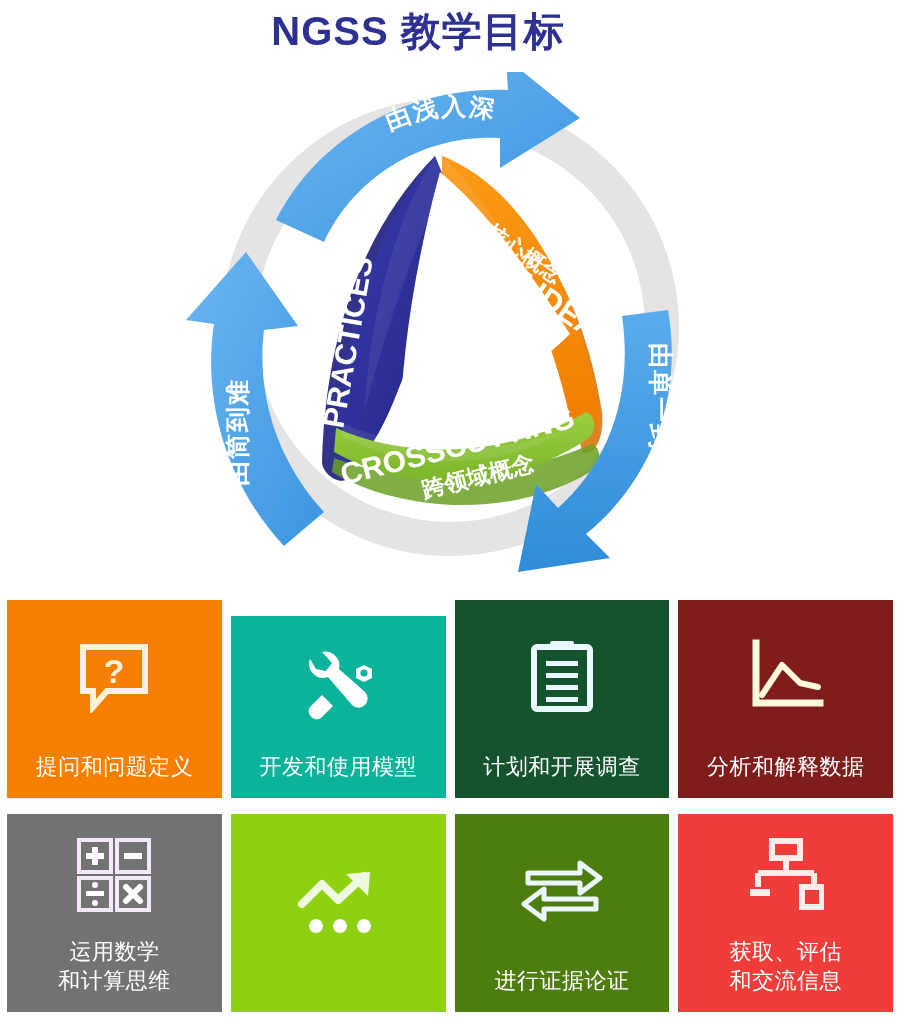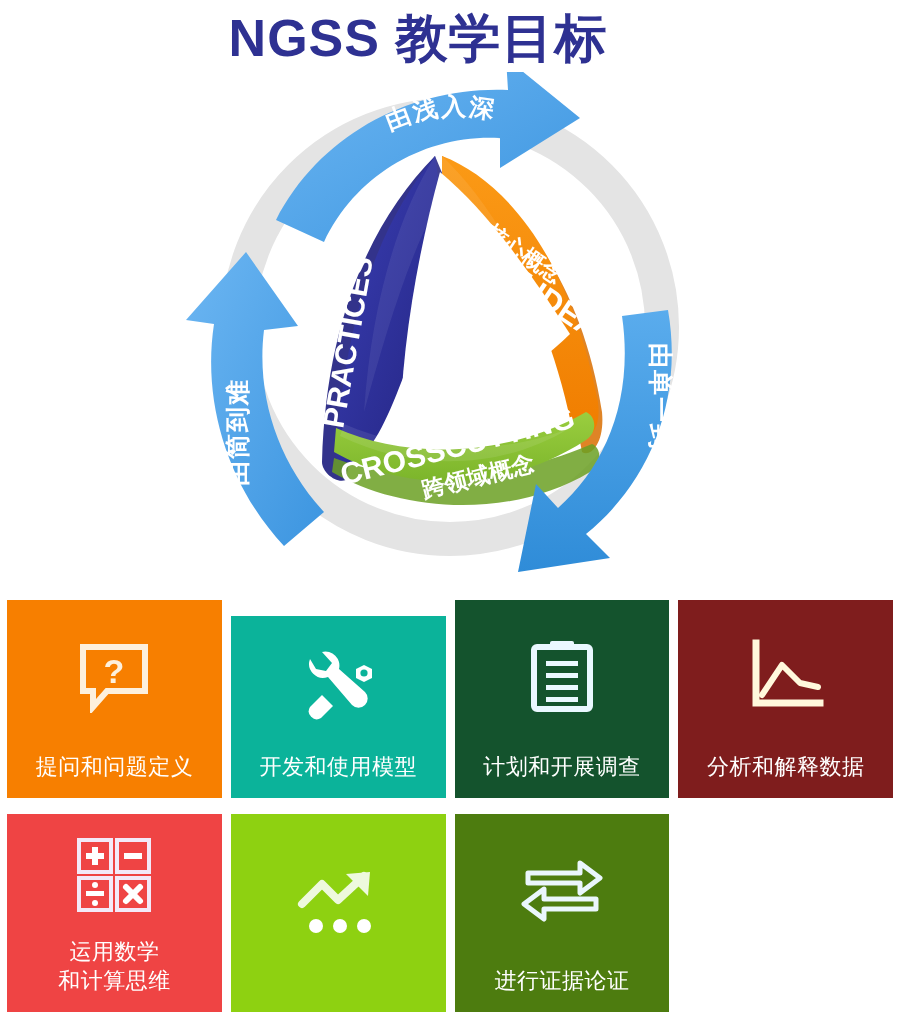--- a/index.html
+++ b/index.html
@@ -7,21 +7,21 @@
     width:900px;height:1023px;
     background:#ffffff;
     font-family:"Liberation Sans","DejaVu Sans",sans-serif;
     overflow:hidden;
     position:relative;
   }
   
   .title{
     position:absolute;left:0;top:4px;width:836px;
     text-align:center;
-    font-size:52px;font-weight:bold;
+    font-size:40px;font-weight:bold;
     color:#2e3192;
     letter-spacing:1px;
     white-space:nowrap;
   }
   
   .cycle-wrap{
     position:absolute;left:150px;top:72px;
     width:600px;height:500px;
   }
   .cycle-svg{display:block;width:600px;height:500px;}
@@ -220,21 +220,21 @@
   <div class="tile" style="background: #7f1d1d;">
     <div class="tile-icon">
       <svg width="80" height="74" viewBox="0 0 80 74">
         <path d="M10 4 V64 H74" fill="none" stroke="#fff8dc" stroke-width="7" stroke-linecap="square"></path>
         <path d="M16 56 L36 26 L54 44 L72 48" fill="none" stroke="#fff8dc" stroke-width="6" stroke-linejoin="round" stroke-linecap="round"></path>
       </svg>
     </div>
     <div class="tile-label">分析和解释数据</div>
   </div>
 
-  <div class="tile" style="background: #ef4444;">
+  <div class="tile" style="background: #737373;">
     <div class="tile-icon">
       <svg width="76" height="76" viewBox="0 0 76 76">
         <g stroke="#f3e9f8" stroke-width="4" fill="none">
           <rect x="3" y="3" width="32" height="32"></rect>
           <rect x="41" y="3" width="32" height="32"></rect>
           <rect x="3" y="41" width="32" height="32"></rect>
           <rect x="41" y="41" width="32" height="32"></rect>
         </g>
         <g fill="#ffffff">
           <rect x="16" y="10" width="6" height="18"></rect>
@@ -269,13 +269,25 @@
   <div class="tile" style="background: #4d7c0f;">
     <div class="tile-icon">
       <svg width="88" height="70" viewBox="0 0 88 70">
         <path d="M10 18 H62 V8 L82 23 L62 38 V28 H10 Z" fill="none" stroke="#eaf6fc" stroke-width="5" stroke-linejoin="round"></path>
         <path d="M78 44 H26 V34 L6 49 L26 64 V54 H78 Z" fill="none" stroke="#eaf6fc" stroke-width="5" stroke-linejoin="round"></path>
       </svg>
     </div>
     <div class="tile-label">进行证据论证</div>
   </div>
 
+  <div class="tile" style="background: rgb(239, 62, 58);">
+    <div class="tile-icon">
+      <svg width="76" height="76" viewBox="0 0 76 76">
+        <rect x="24" y="4" width="28" height="17" fill="none" stroke="#ffeceb" stroke-width="6"></rect>
+        <path d="M38 21 V36 M10 36 H66 M10 36 V50 M66 36 V50" fill="none" stroke="#ffeceb" stroke-width="6"></path>
+        <rect x="2" y="52" width="20" height="7" fill="#ffeceb"></rect>
+        <rect x="54" y="50" width="20" height="20" fill="none" stroke="#ffeceb" stroke-width="6"></rect>
+      </svg>
+    </div>
+    <div class="tile-label">获取、评估
+和交流信息</div>
+  </div>
 </div>
 
 </body></html>

